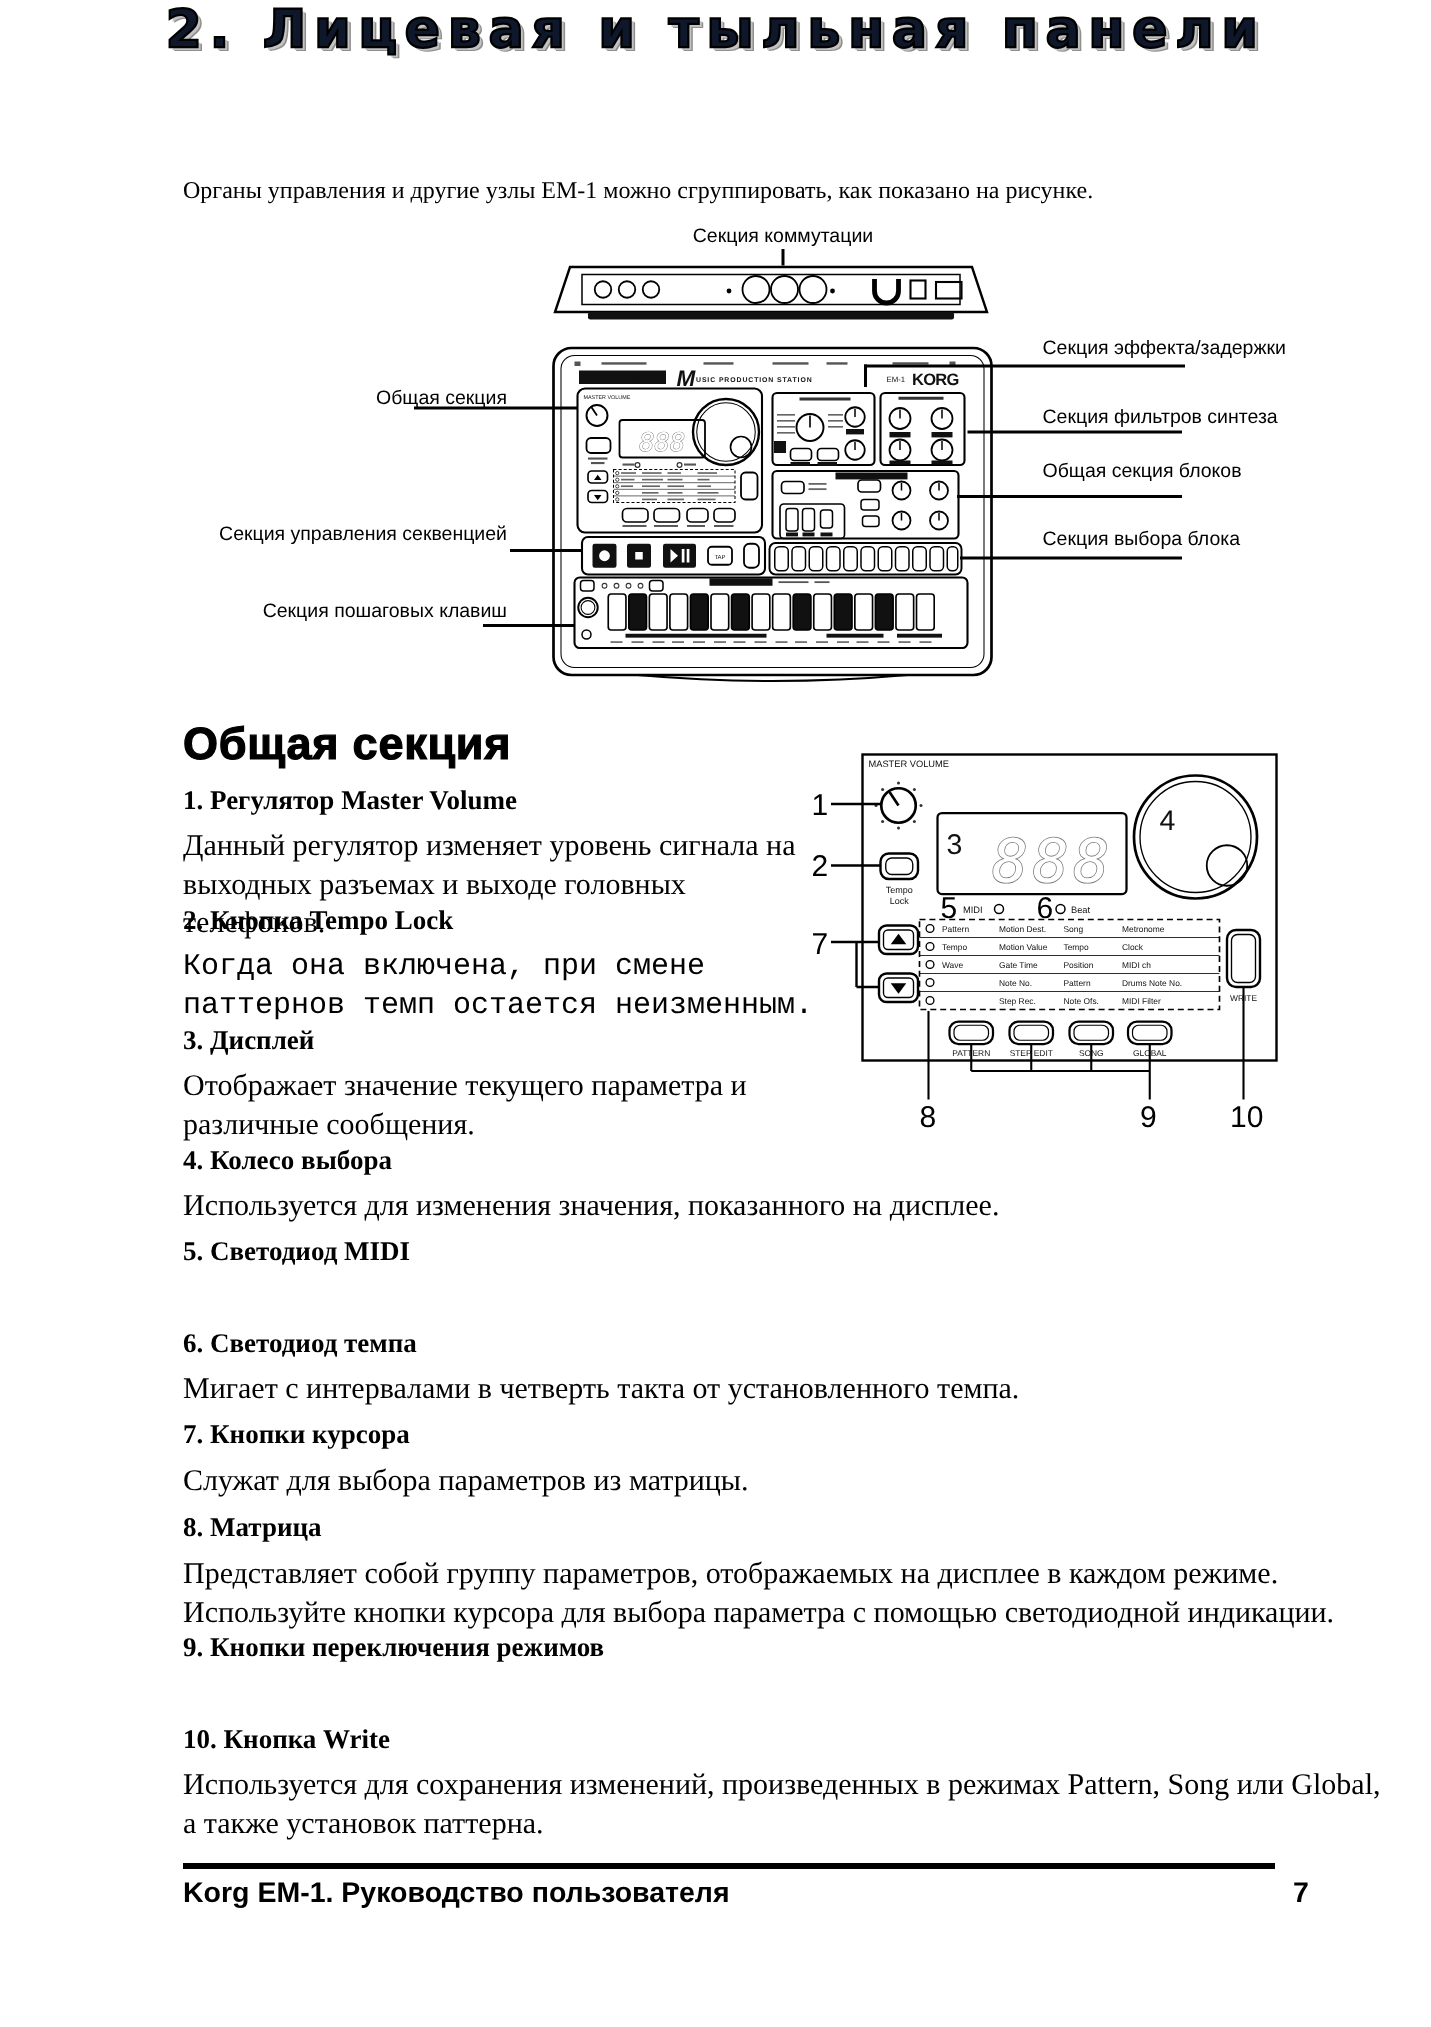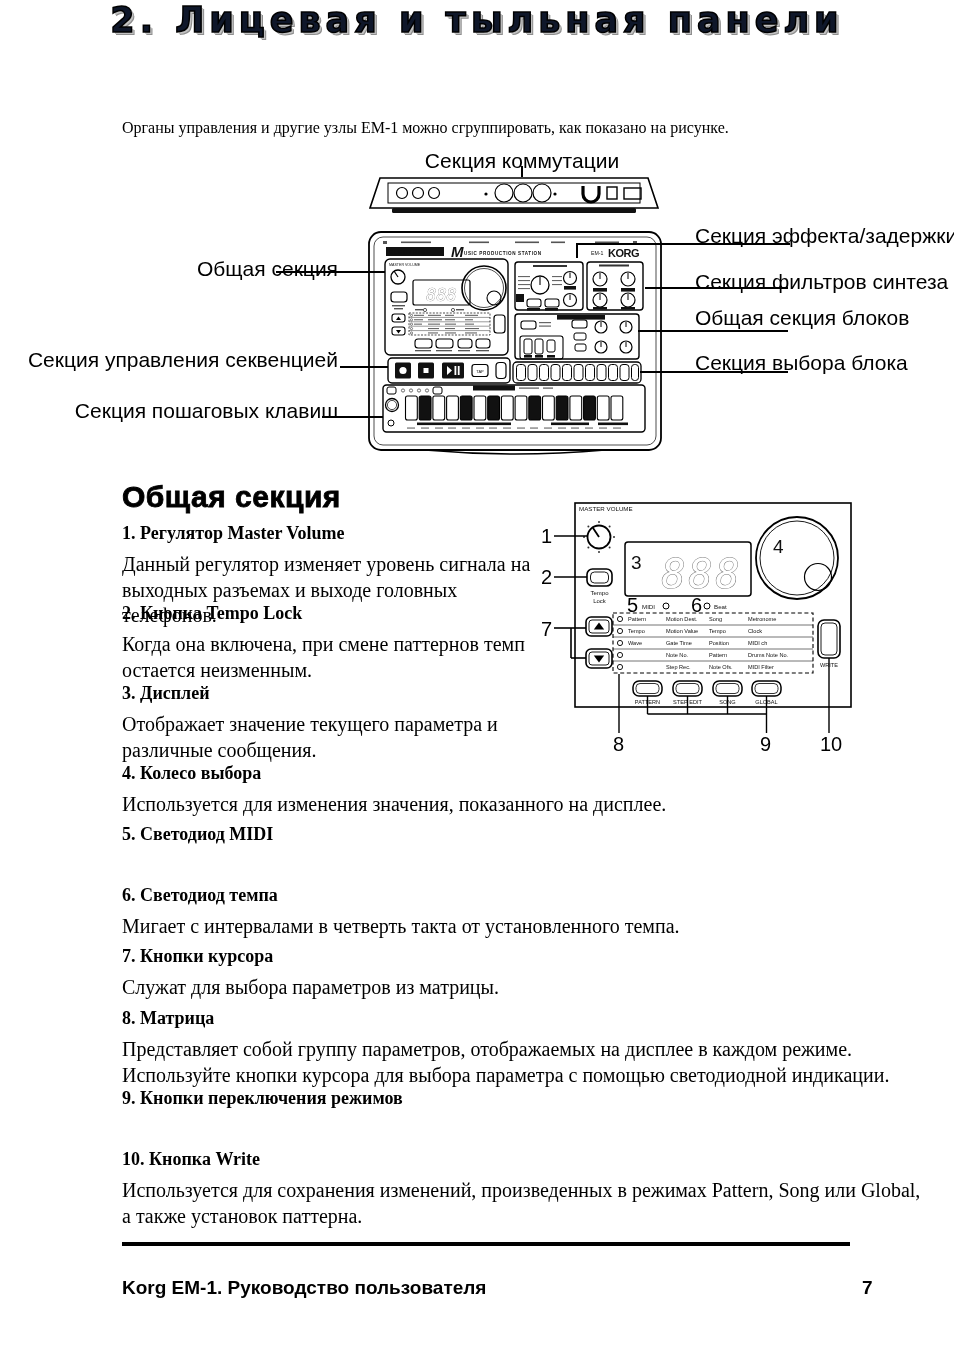--- a/index.html
+++ b/index.html
@@ -1,26 +1,26 @@
 <!DOCTYPE html>
 <html><head>
 <meta charset="utf-8">
 <style>
   html,body{margin:0;padding:0;background:#fff;}
   .page{position:relative;width:954px;height:1351px;background:#fff;font-family:"Liberation Serif",serif;color:#000;overflow:hidden;}
   .abs{position:absolute;}
   .doc-title{font-family:"DejaVu Sans",sans-serif;font-weight:700;font-size:35px;letter-spacing:5px;color:#0f172a;-webkit-text-stroke:1.5px #000;text-shadow:2px 2px 0 #c2c2c2,3px 3px 0 #8f8f8f;white-space:nowrap;}
   .intro{font-size:16px;}
-  .lbl{font-family:"Liberation Sans",sans-serif;font-size:21px;white-space:nowrap;}
+  .lbl{font-family:"Liberation Sans",sans-serif;font-size:13px;white-space:nowrap;}
   .hline{background:#000;height:2px;}
   .vline{background:#000;width:2px;}
   .h2{font-family:"Liberation Sans",sans-serif;font-weight:700;font-size:30px;-webkit-text-stroke:0.8px #000;letter-spacing:0.5px;}
   .it-title{font-size:18px;font-weight:700;white-space:nowrap;}
   .it-body{font-size:20px;line-height:1.28;}
-  .footer-text{font-family:"Liberation Sans",sans-serif;font-weight:700;font-size:19px;white-space:nowrap;margin-top:25px;}
+  .footer-text{font-family:"Liberation Sans",sans-serif;font-weight:700;font-size:19px;white-space:nowrap;}
   svg text{font-family:"Liberation Sans",sans-serif;fill:#111;}
   .seg{font-family:"DejaVu Sans Mono",monospace;font-style:italic;fill:#ffffff;stroke:#777;paint-order:stroke;}
   .co{font-family:"Liberation Sans",sans-serif;font-size:20px;fill:#000;}
   .tiny{font-size:5.6px;}
 </style>
 </head>
 <body>
 
 <div class="page">
 
@@ -311,21 +311,21 @@
     <div class="abs lbl" style="left:695px;top:351px;">Секция выбора блока</div>
     <div class="abs hline" style="left:640px;top:371px;width:148px;"></div>
   </div>
 
   <div class="abs h2" style="left:122px;top:480px;">Общая секция</div>
 
   <div class="abs it-title" style="left:122px;top:523px;">1. Регулятор Master Volume</div>
   <div class="abs it-body" style="left:122px;top:552px;width:430px;">Данный регулятор изменяет уровень сигнала на выходных разъемах и выходе головных телефонов.</div>
 
   <div class="abs it-title" style="left:122px;top:603px;">2. Кнопка Tempo Lock</div>
-  <div class="abs it-body" style="left:122px;top:632px;width:440px;">Когда она включена, при смене паттернов темп остается неизменным.</div>
+  <div class="abs it-body" style="left:122px;top:632px;width:440px;font-family:Liberation Mono, monospace;">Когда она включена, при смене паттернов темп остается неизменным.</div>
 
   <div class="abs it-title" style="left:122px;top:683px;">3. Дисплей</div>
   <div class="abs it-body" style="left:122px;top:712px;width:440px;">Отображает значение текущего параметра и различные сообщения.</div>
 
   <div class="abs it-title" style="left:122px;top:763px;">4. Колесо выбора</div>
   <div class="abs it-body" style="left:122px;top:792px;width:800px;">Используется для изменения значения, показанного на дисплее.</div>
 
   <div class="abs it-title" style="left:122px;top:824px;">5. Светодиод MIDI</div>
 
   <div class="abs it-title" style="left:122px;top:885px;">6. Светодиод темпа</div>

